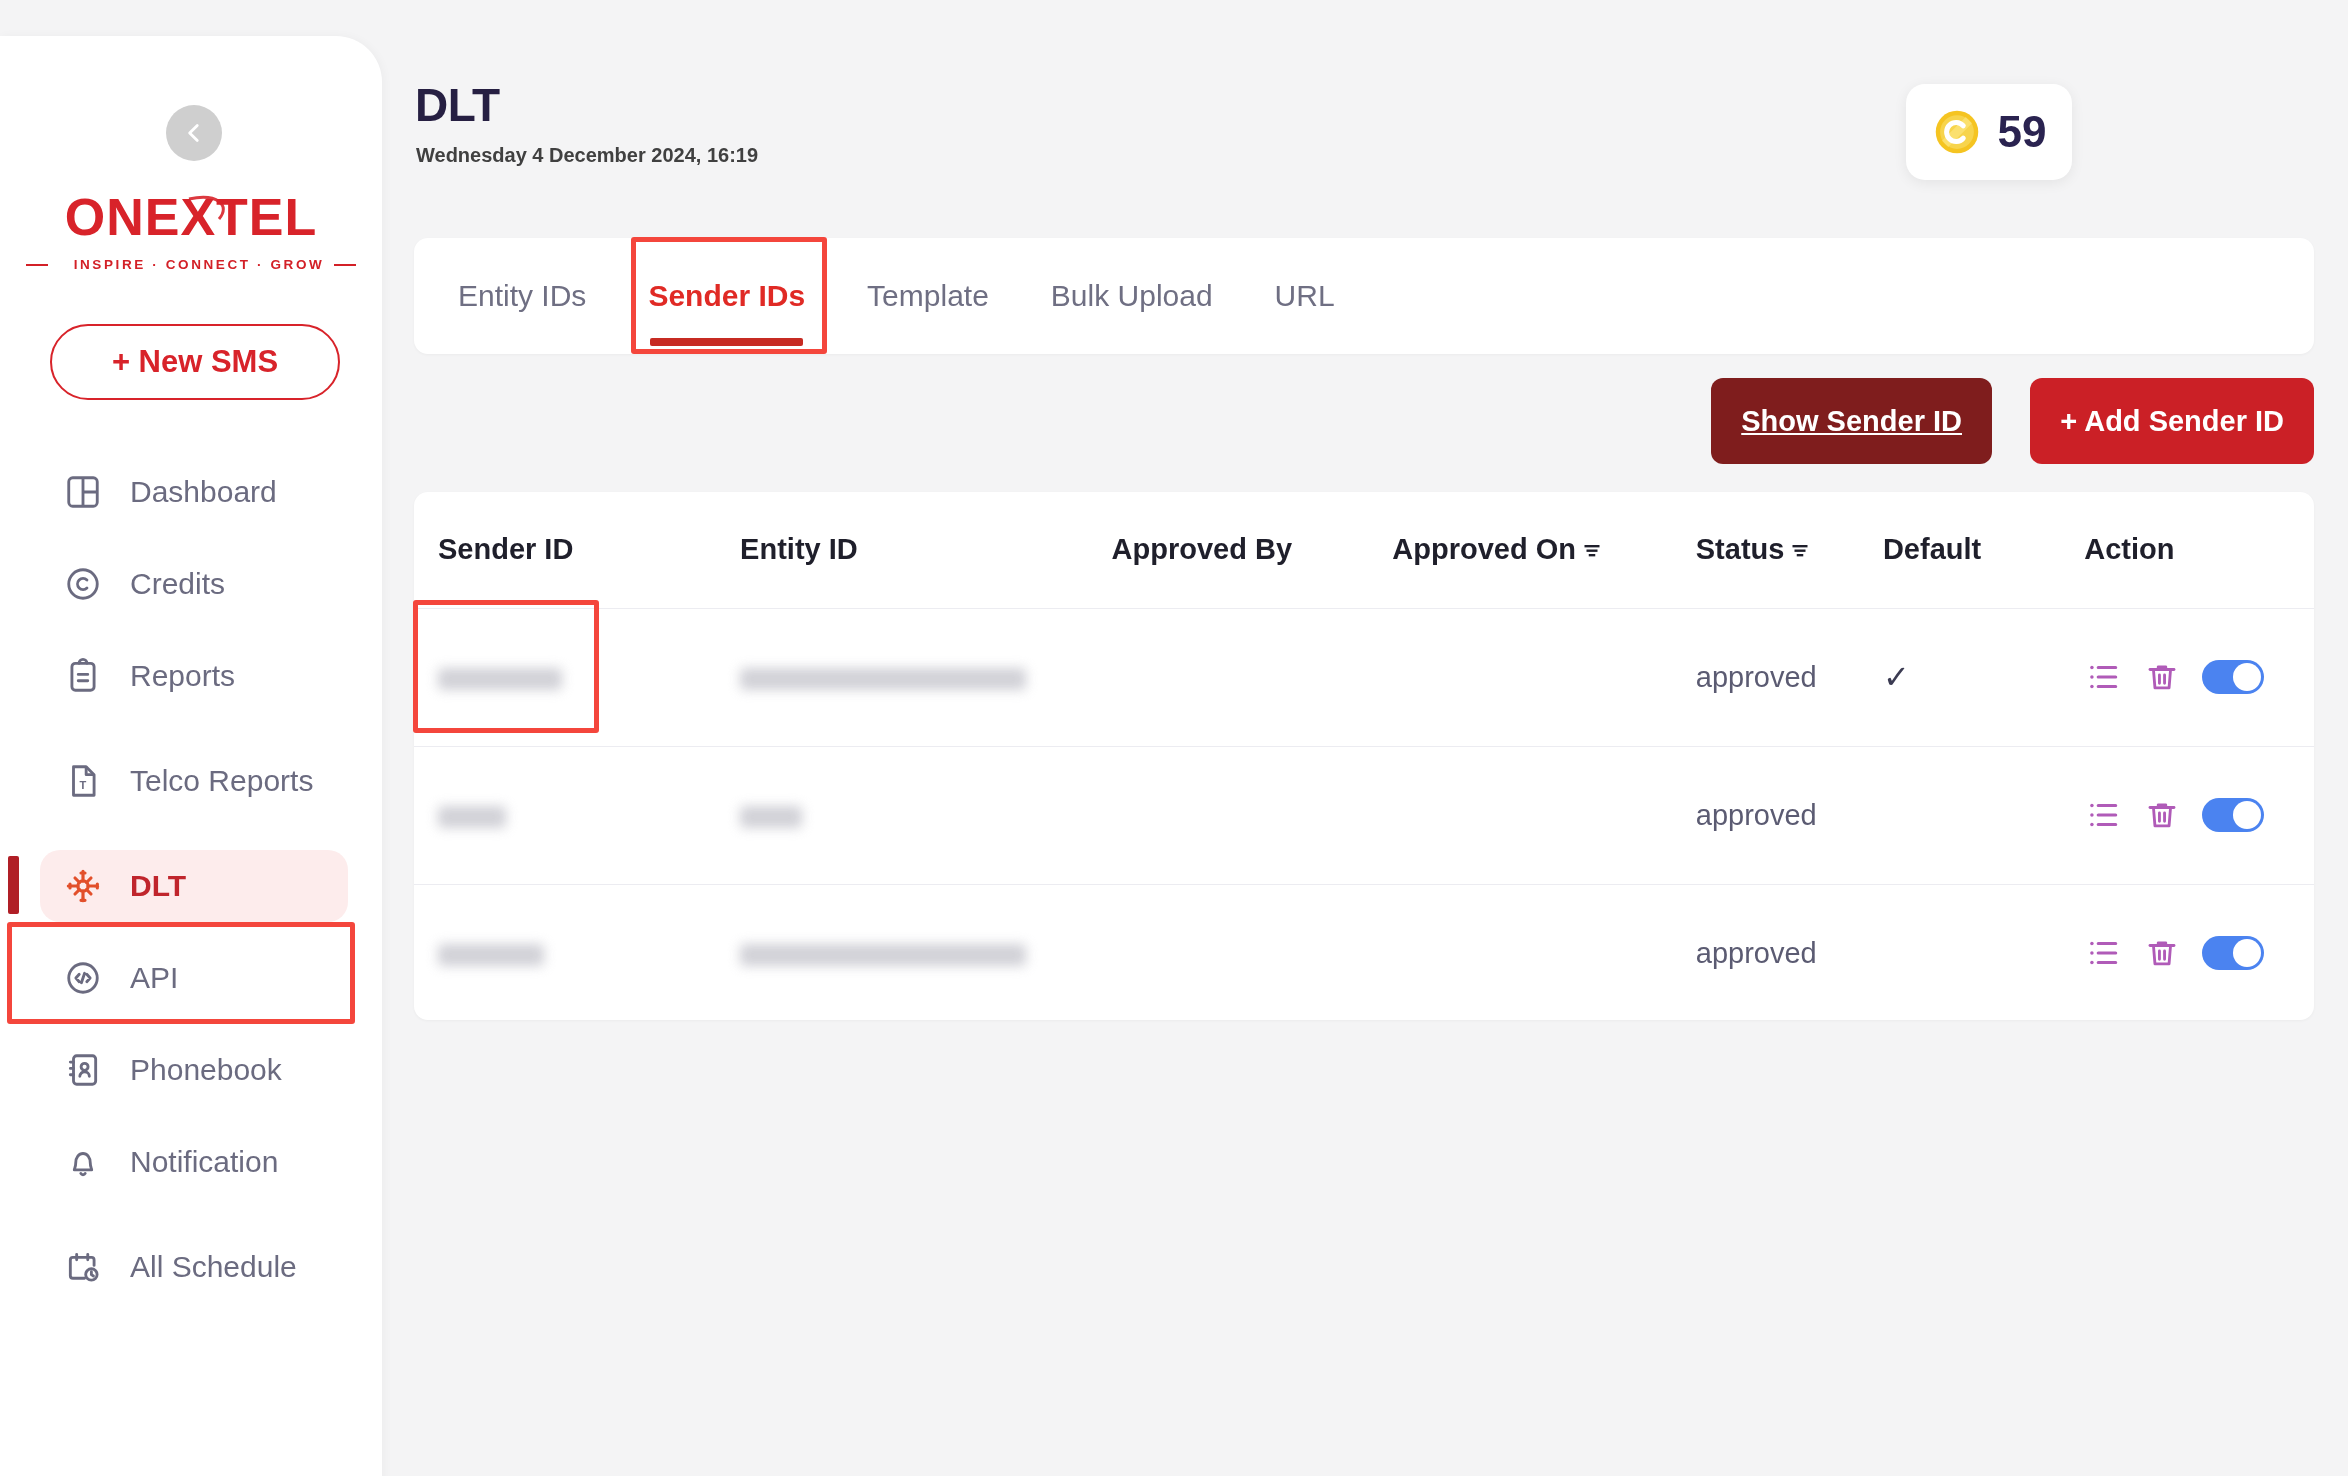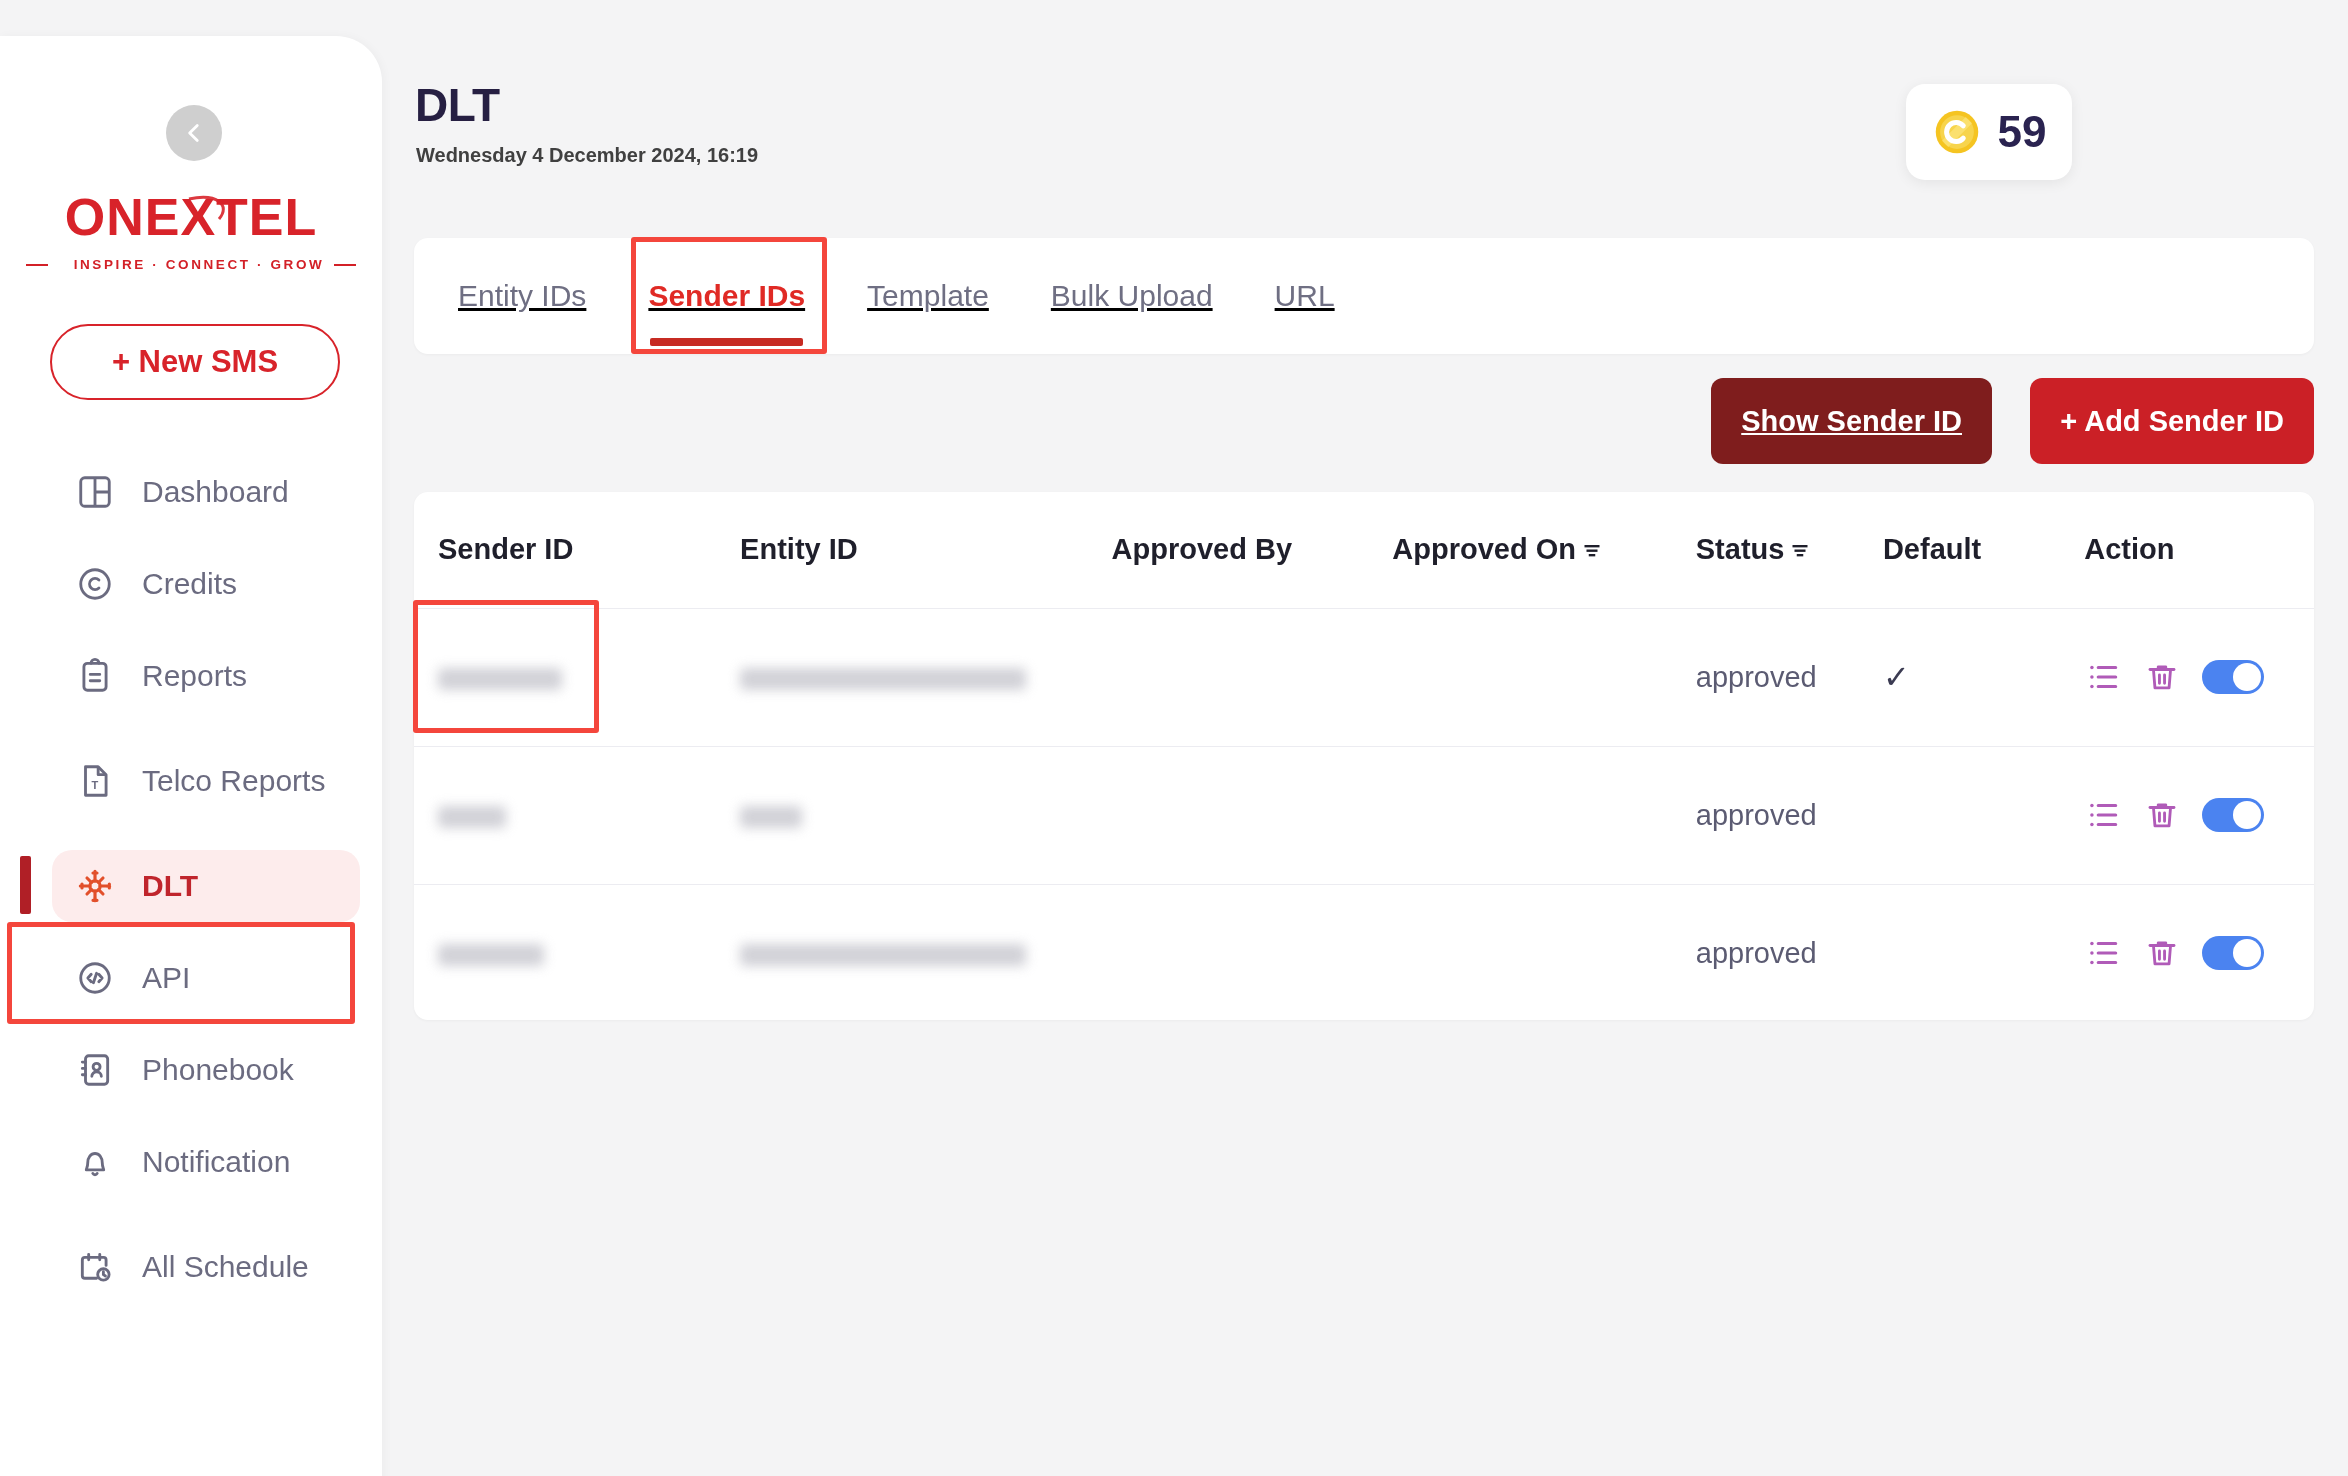--- a/index.html
+++ b/index.html
@@ -37,21 +37,21 @@
     font-size: 13.5px; letter-spacing: 2.6px; color: #d32027; font-weight: 700; padding-left: 16px;
   }
   .newsms-btn {
     position: absolute; left: 50px; top: 288px;
     width: 290px; height: 76px;
     border: 2.5px solid #d8232a; border-radius: 38px;
     background: #ffffff; color: #d8232a;
     font-size: 31px; font-weight: 700; cursor: pointer;
     font-family: "Liberation Sans", sans-serif;
   }
-  .nav { position: absolute; left: 12px; top: 410px; width: 382px; }
+  .nav { position: absolute; left: 0; top: 410px; width: 382px; }
   .nav-item {
     position: relative; display: flex; align-items: center;
     gap: 26px; height: 92px; padding-left: 62px;
     color: #6b6b80; font-size: 30px; cursor: pointer;
   }
   .nav-item .nav-ico { width: 42px; height: 42px; flex: 0 0 42px; display: flex; align-items: center; justify-content: center; }
   .nav-item.two-line { height: 118px; }
   .nav-label { line-height: 1.18; }
   .nav-item.active { color: #c0252c; font-weight: 600; }
   .nav-item.active .pill {
@@ -89,21 +89,20 @@
     border-radius: 19px; box-shadow: 0 3px 14px rgba(0,0,0,0.07);
     display: flex; align-items: center; justify-content: center; gap: 16px;
   }
   .credits-value { font-size: 44px; font-weight: 700; color: #2a2350; }
 
   .tabs-card {
     position: absolute; left: 32px; top: 238px;
     width: 1900px; height: 116px; background: #ffffff; border-radius: 14px;
     display: flex; align-items: center; padding-left: 44px; gap: 62px;
     box-shadow: 0 1px 3px rgba(0,0,0,0.04);
-    text-decoration: underline;
   }
   .tab {
     position: relative; font-size: 30px; color: #6f6f83; cursor: pointer;
     height: 116px; display: flex; align-items: center;
   }
   .tab.active { color: #e02a25; font-weight: 700; }
   .tab.active::after {
     content: ""; position: absolute; left: 2px; right: 2px; bottom: 8px;
     height: 8px; background: #c72b23; border-radius: 2px;
   }

